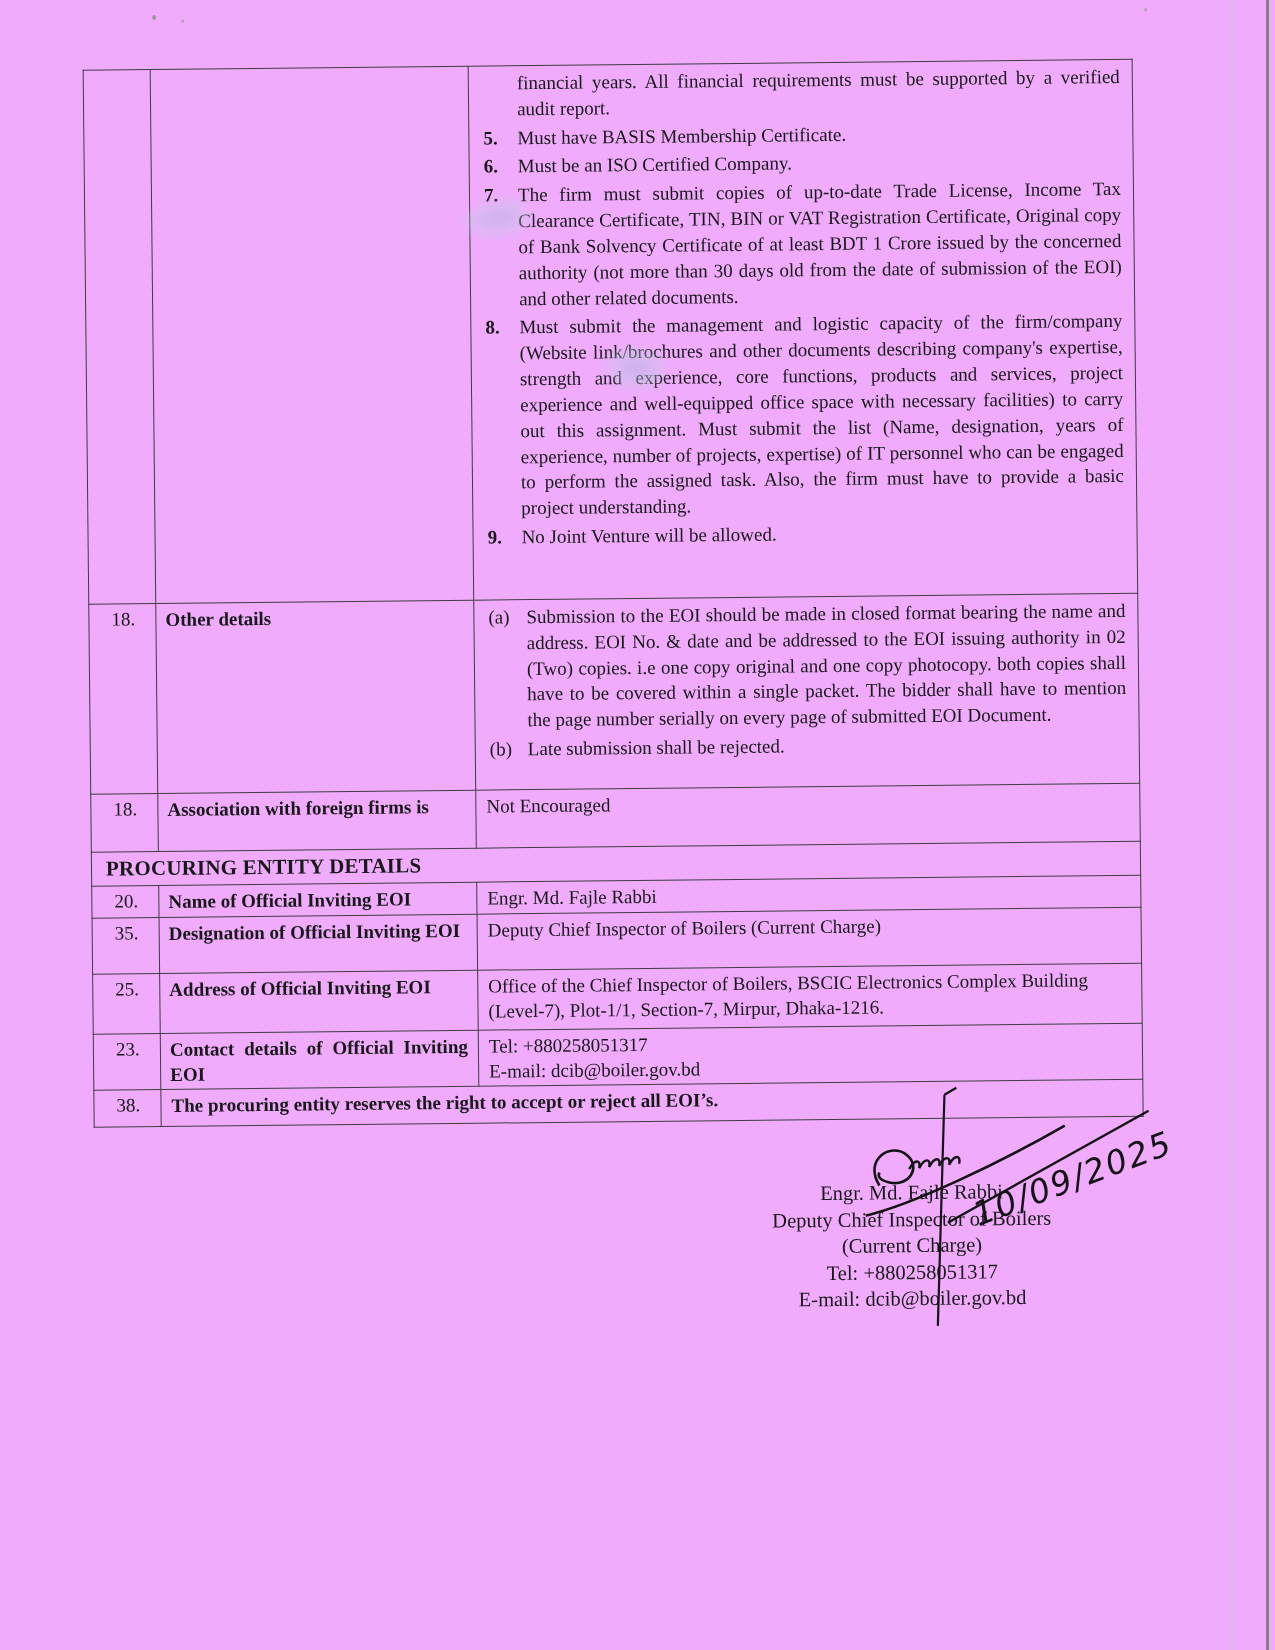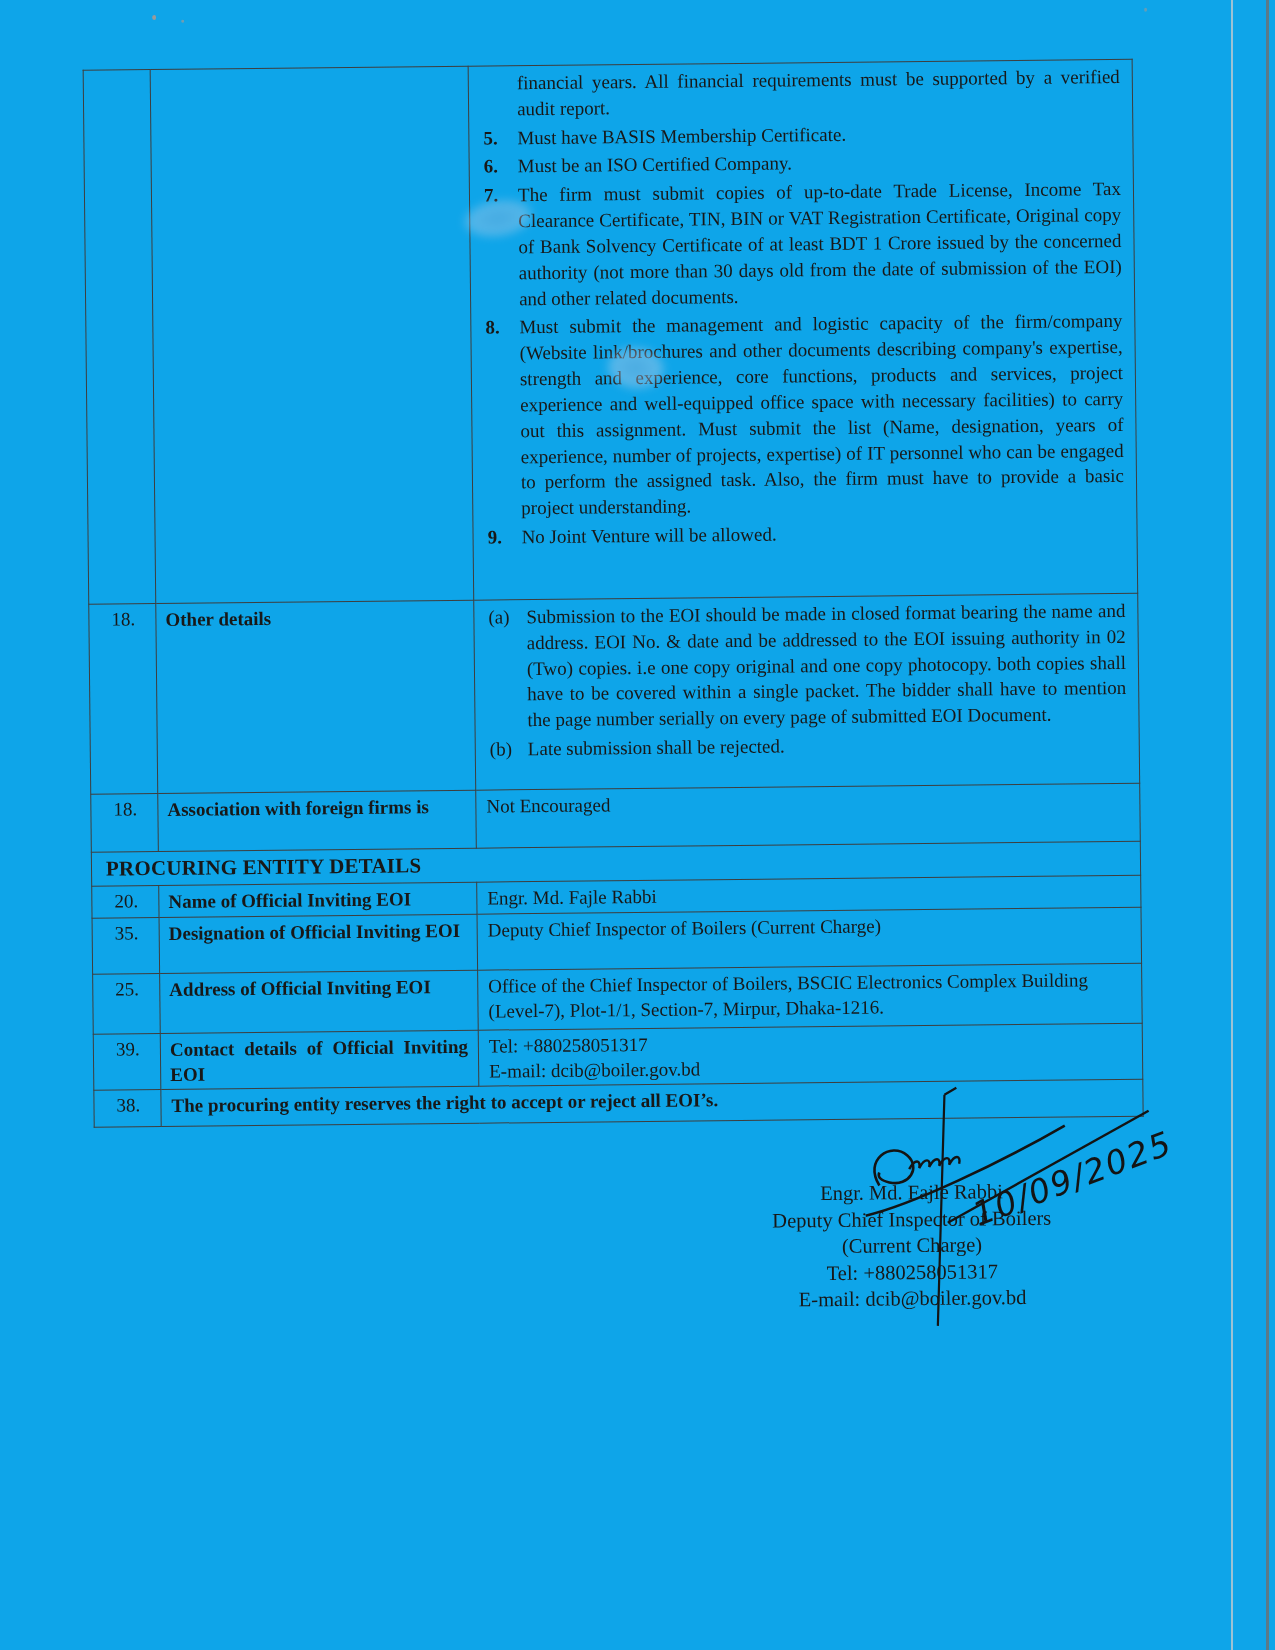--- a/index.html
+++ b/index.html
@@ -1,20 +1,20 @@
 <!DOCTYPE html>
 <html><head>
 <meta charset="utf-8">
 <style>
   html,body{margin:0;padding:0;background:#e8e8e8;}
   .page{
     position:relative;
     width:1275px;height:1650px;
     margin:0 auto;
-    background:#0ea5e9;
+    background:#f0abfc;
     overflow:hidden;
     font-family:"Liberation Serif", serif;
     color:#181818;
   }
   .sheet{
     position:absolute;inset:0;
     transform:rotate(-0.6deg);
     transform-origin:50% 35%;
   }
   
@@ -162,21 +162,21 @@
         <td class="value">Deputy Chief Inspector of Boilers (Current Charge)</td>
       </tr>
 
       <tr class="h-22">
         <td class="num">25.</td>
         <td class="label">Address of Official Inviting EOI</td>
         <td class="value">Office of the Chief Inspector of Boilers, BSCIC Electronics Complex Building (Level-7), Plot-1/1, Section-7, Mirpur, Dhaka-1216.</td>
       </tr>
 
       <tr class="h-23">
-        <td class="num">39.</td>
+        <td class="num">23.</td>
         <td class="label">Contact details of Official Inviting EOI</td>
         <td class="value two-line">
           <div>Tel: +880258051317</div>
           <div>E-mail: dcib@boiler.gov.bd</div>
         </td>
       </tr>
 
       <tr class="h-24">
         <td class="num">38.</td>
         <td colspan="2" class="final-cell">The procuring entity reserves the right to accept or reject all EOI’s.</td>

